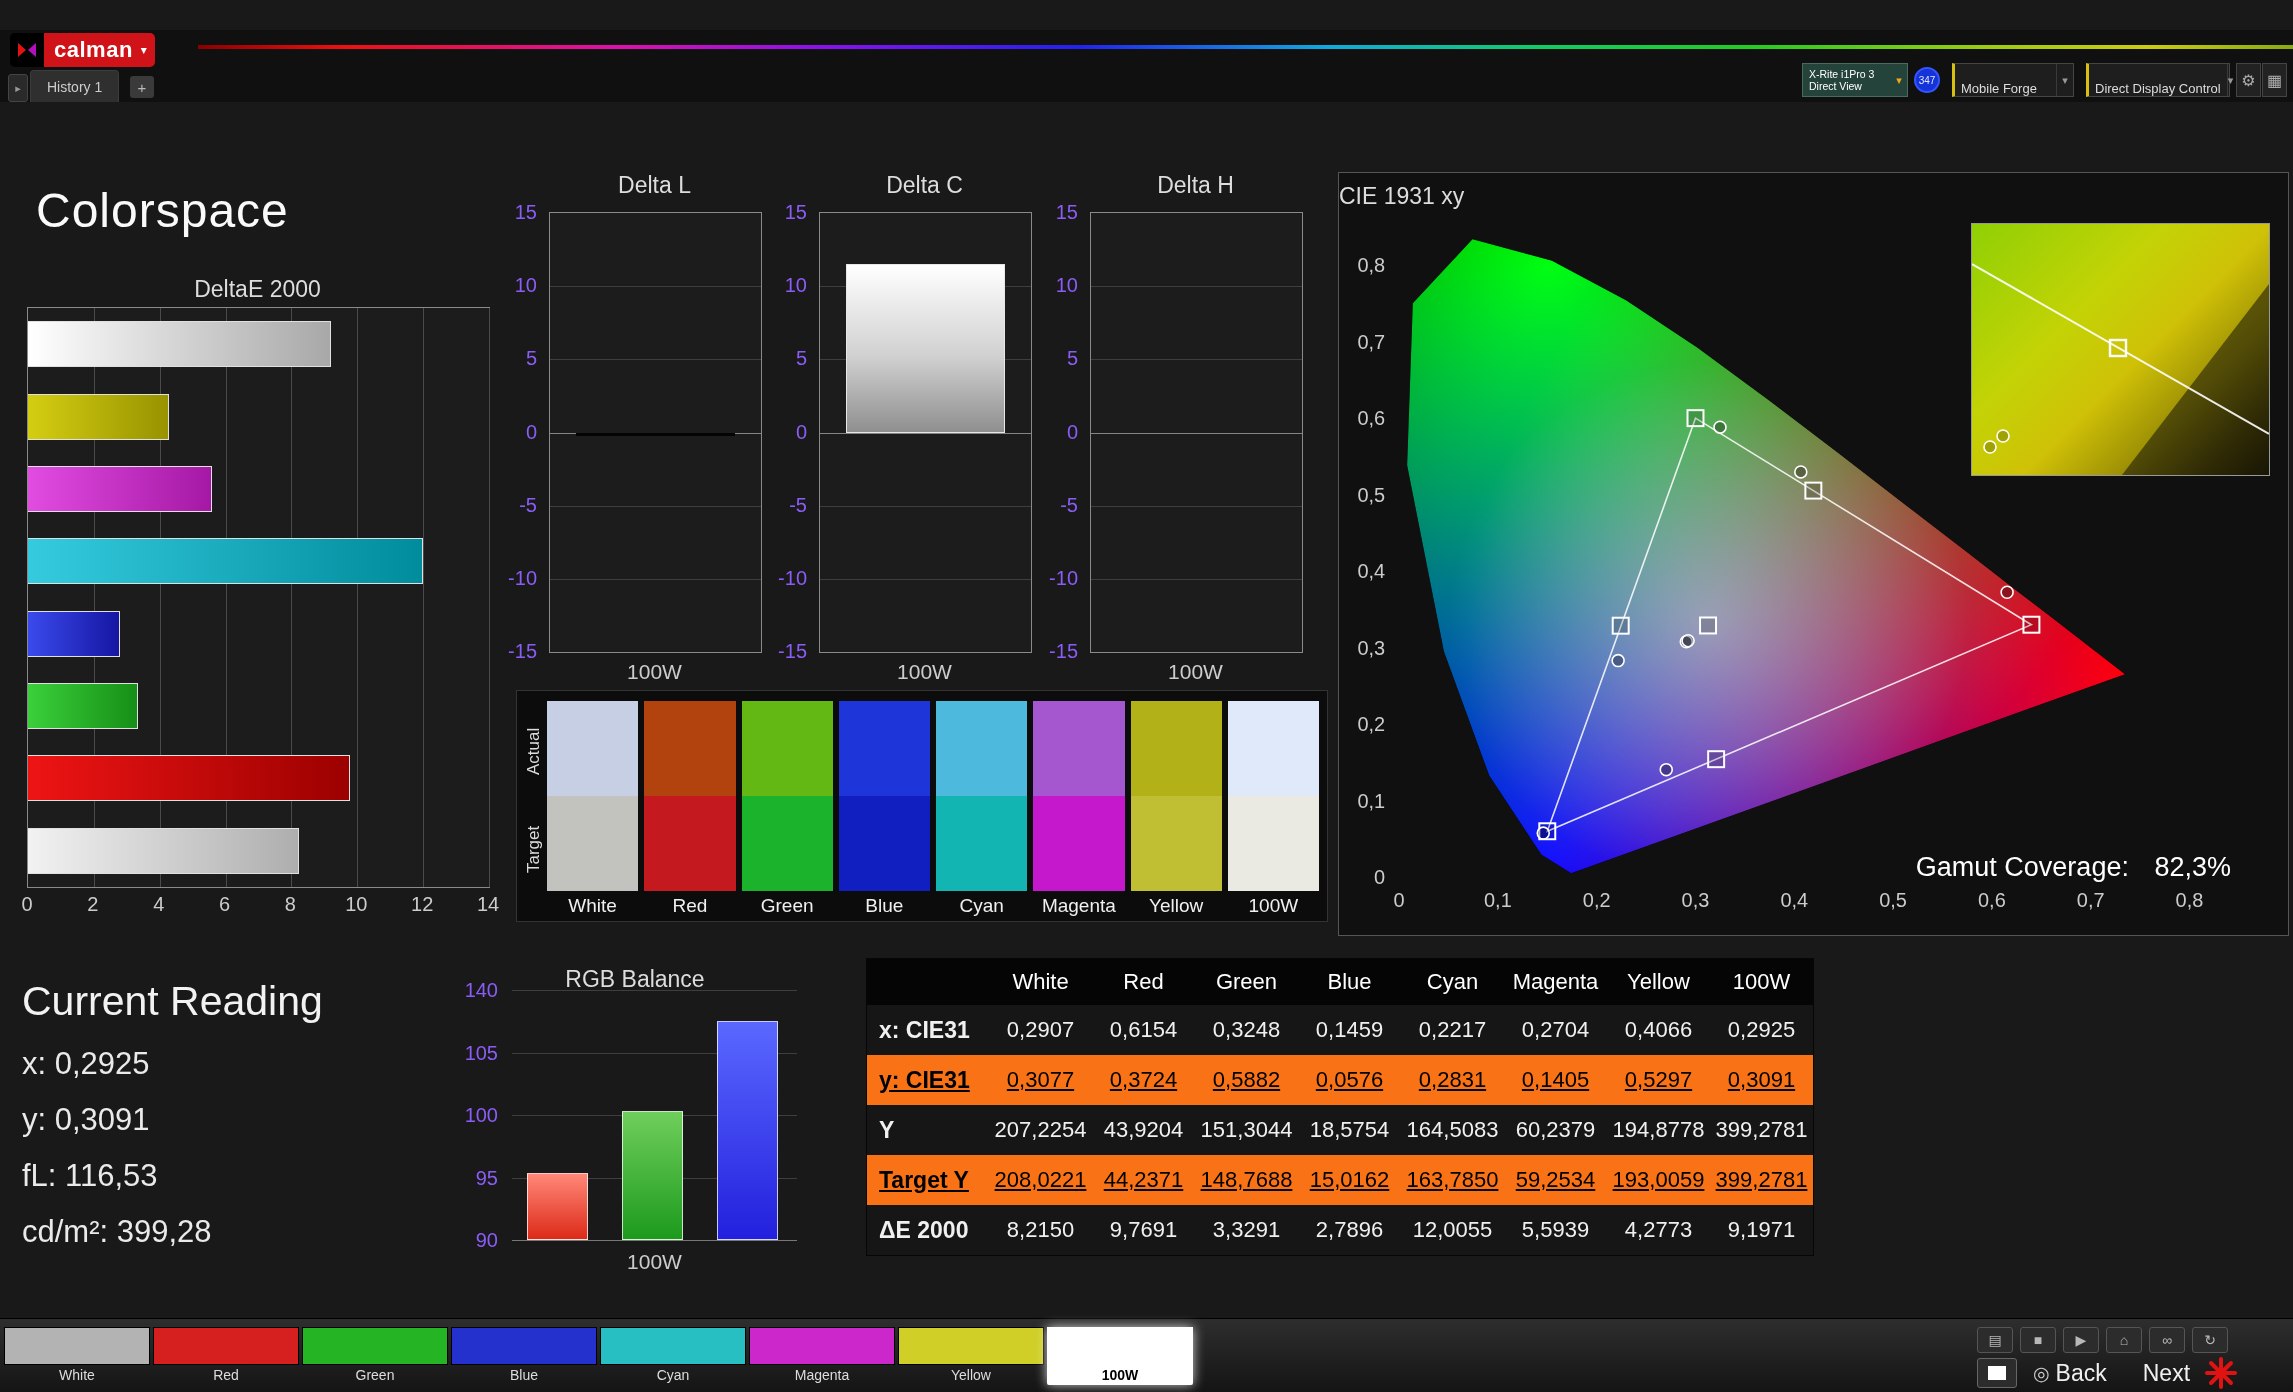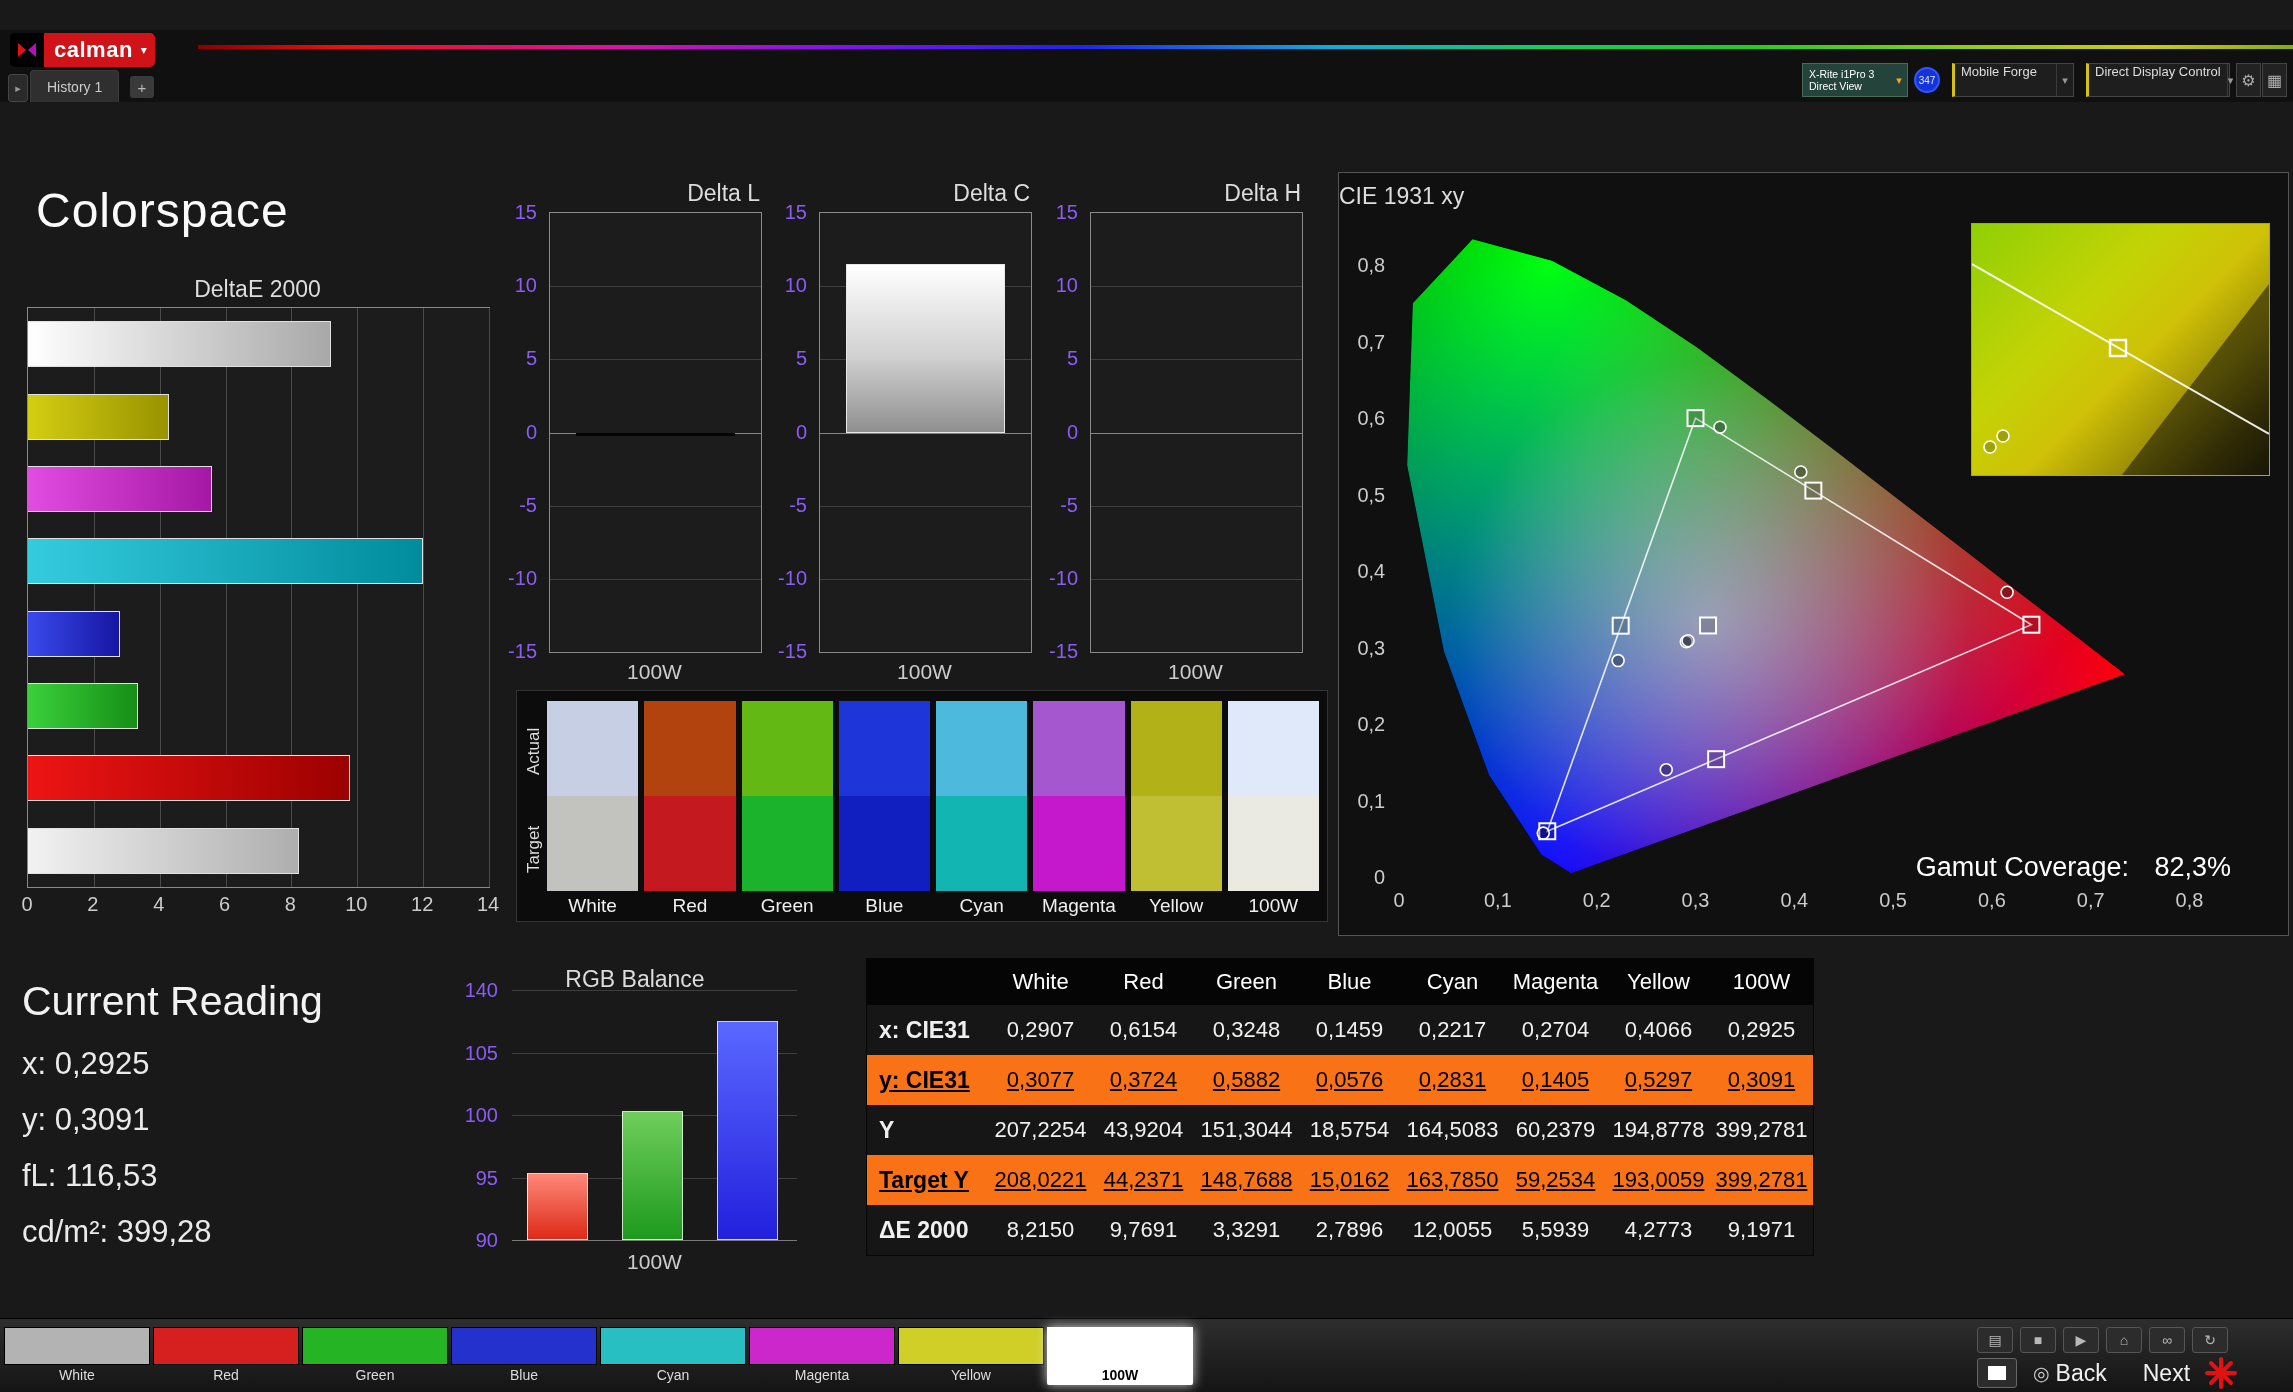--- a/index.html
+++ b/index.html
@@ -27,39 +27,39 @@
     display:flex;align-items:center;border-radius:4px 4px 0 0;border:1px solid #3c3c3c;border-bottom:none;box-sizing:border-box;}
   .addtab{position:absolute;top:46px;left:130px;width:24px;height:22px;background:#3a3a3a;color:#bbb;border-radius:3px;
     display:flex;align-items:center;justify-content:center;font-size:15px;}
   .meter-btn{position:absolute;left:1802px;top:33px;width:106px;height:34px;background:#24433a;border:1px solid #4a6a5a;
     display:flex;align-items:center;box-sizing:border-box;}
   .meter-text{flex:1;color:#fff;font-size:10.5px;line-height:12px;padding-left:6px;}
   .meter-chevron{width:16px;color:#f0a818;font-size:11px;text-align:center;}
   .badge{position:absolute;left:1914px;top:37px;width:26px;height:26px;border-radius:50%;background:#1433d8;border:2px solid #3355ff;
     color:#dfe8ff;font-size:10px;display:flex;align-items:center;justify-content:center;box-sizing:border-box;}
   .hdr-btn{position:absolute;top:33px;height:34px;background:#1e1e1e;border:1px solid #454545;border-left:3px solid #d8c011;
-    display:flex;align-items:flex-start;box-sizing:border-box;color:#ddd;font-size:13px;}
+    display:flex;align-items:flex-end;box-sizing:border-box;color:#ddd;font-size:13px;}
   .hdr-btn .lbl{flex:1;padding:0 6px;white-space:nowrap;}
   .hdr-btn .chev{width:16px;color:#999;font-size:11px;text-align:center;border-left:1px solid #3a3a3a;align-self:stretch;display:flex;align-items:center;justify-content:center;}
   .hdr-iconbtn{position:absolute;top:33px;width:25px;height:34px;background:#222;border:1px solid #444;color:#aaa;
     display:flex;align-items:center;justify-content:center;font-size:16px;box-sizing:border-box;}
 
   
   .page-title{position:absolute;left:36px;top:183px;font-size:48px;color:#fafafa;letter-spacing:1px;font-weight:normal;}
 
   
   #de-title{position:absolute;left:27px;top:276px;width:461px;text-align:center;font-size:23px;color:#ddd;}
   #de-frame{position:absolute;left:27px;top:307px;width:461px;height:579px;border:1px solid #8a8a8a;background:#1c1c1c;box-sizing:content-box;}
   .vgrid{position:absolute;top:0;bottom:0;width:1px;background:#4a4a4a;}
   .de-bar{position:absolute;left:0;height:46px;border:1px solid #e0e0e0;border-left:none;box-sizing:border-box;}
   #de-ticks{position:absolute;left:27px;top:893px;width:461px;height:24px;}
   .de-ticklabel{position:absolute;transform:translateX(-50%);font-size:20px;color:#ccc;}
 
   
-  .dtitle{position:absolute;top:180px;width:211px;text-align:right;font-size:23px;color:#ddd;}
+  .dtitle{position:absolute;top:172px;width:211px;text-align:center;font-size:23px;color:#ddd;}
   .dframe{position:absolute;top:212px;width:211px;height:439px;border:1px solid #8a8a8a;background:#1c1c1c;}
   .dticks{position:absolute;top:212px;width:40px;height:439px;}
   .dticklabel{position:absolute;right:4px;transform:translateY(-50%);font-size:20px;color:#8b5cf6;width:100%;text-align:right;}
   .hgrid{position:absolute;left:0;right:0;height:1px;background:#3e3e3e;}
   .hgrid.zero{background:#858585;}
   .dfooter{position:absolute;top:660px;width:211px;text-align:center;font-size:21px;color:#ccc;}
   .dbar{position:absolute;left:26px;right:26px;}
   .dbar.light{background:linear-gradient(180deg,#ffffff,#d0d0d0 55%,#8f8f8f);border:1px solid #e8e8e8;box-sizing:border-box;}
   .dbar.dark{background:#040404;}
 

